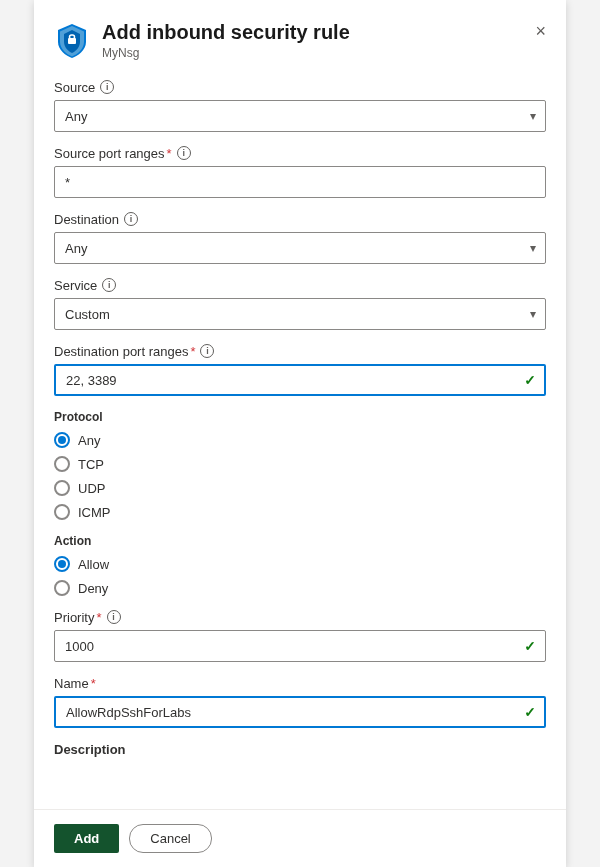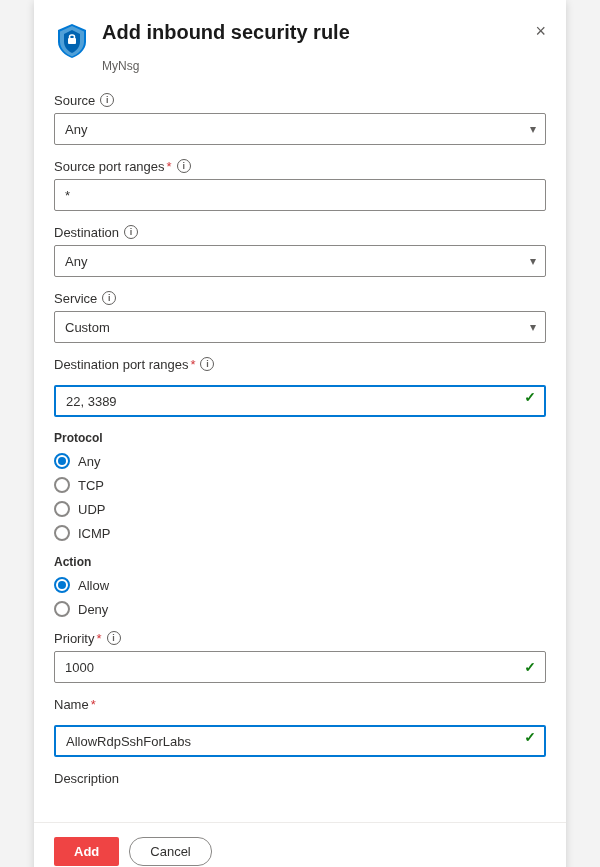--- a/index.html
+++ b/index.html
@@ -35,21 +35,21 @@
     }
     .header-text h1 {
       font-size: 20px;
       font-weight: 600;
       color: #1a1a1a;
       line-height: 1.2;
     }
     .header-text .subtitle {
       font-size: 12px;
       color: #605e5c;
-      margin-top: 15px;
+      margin-top: 2px;
     }
     .close-btn {
       position: absolute;
       top: 18px;
       right: 16px;
       background: none;
       border: none;
       font-size: 18px;
       cursor: pointer;
       color: #605e5c;
@@ -126,21 +126,20 @@
       position: absolute;
       right: 10px;
       top: 50%;
       transform: translateY(-50%);
       color: #107c10;
       font-size: 14px;
       font-weight: bold;
     }
     .input-active {
       border: 2px solid #0078d4 !important;
-      margin-top: 8px;
     }
     .radio-group {
       margin-top: 4px;
     }
     .radio-item {
       display: flex;
       align-items: center;
       margin-bottom: 8px;
       cursor: pointer;
     }
@@ -186,42 +185,42 @@
       bottom: 0;
       left: 0;
       right: 0;
       padding: 14px 20px;
       background: #fff;
       border-top: 1px solid #edebe9;
       display: flex;
       gap: 10px;
     }
     .btn-primary {
-      background: #ef4444;
+      background: #14532d;
       color: #fff;
       border: none;
       padding: 6px 20px;
       font-size: 13px;
       cursor: pointer;
       border-radius: 2px;
       font-weight: 600;
     }
     .btn-secondary {
       background: #fff;
       color: #323130;
       border: 1px solid #8a8886;
       padding: 6px 20px;
       font-size: 13px;
       cursor: pointer;
       border-radius: 14px;
     }
     .description-label {
       font-size: 13px;
       color: #323130;
-      font-weight: 400;
+      font-weight: 700;
     }
   </style>
 </head>
 <body>
 
 <div class="panel">
 
   <div class="header">
     <div class="header-icon">
       <svg viewBox="0 0 36 36" xmlns="http://www.w3.org/2000/svg">

